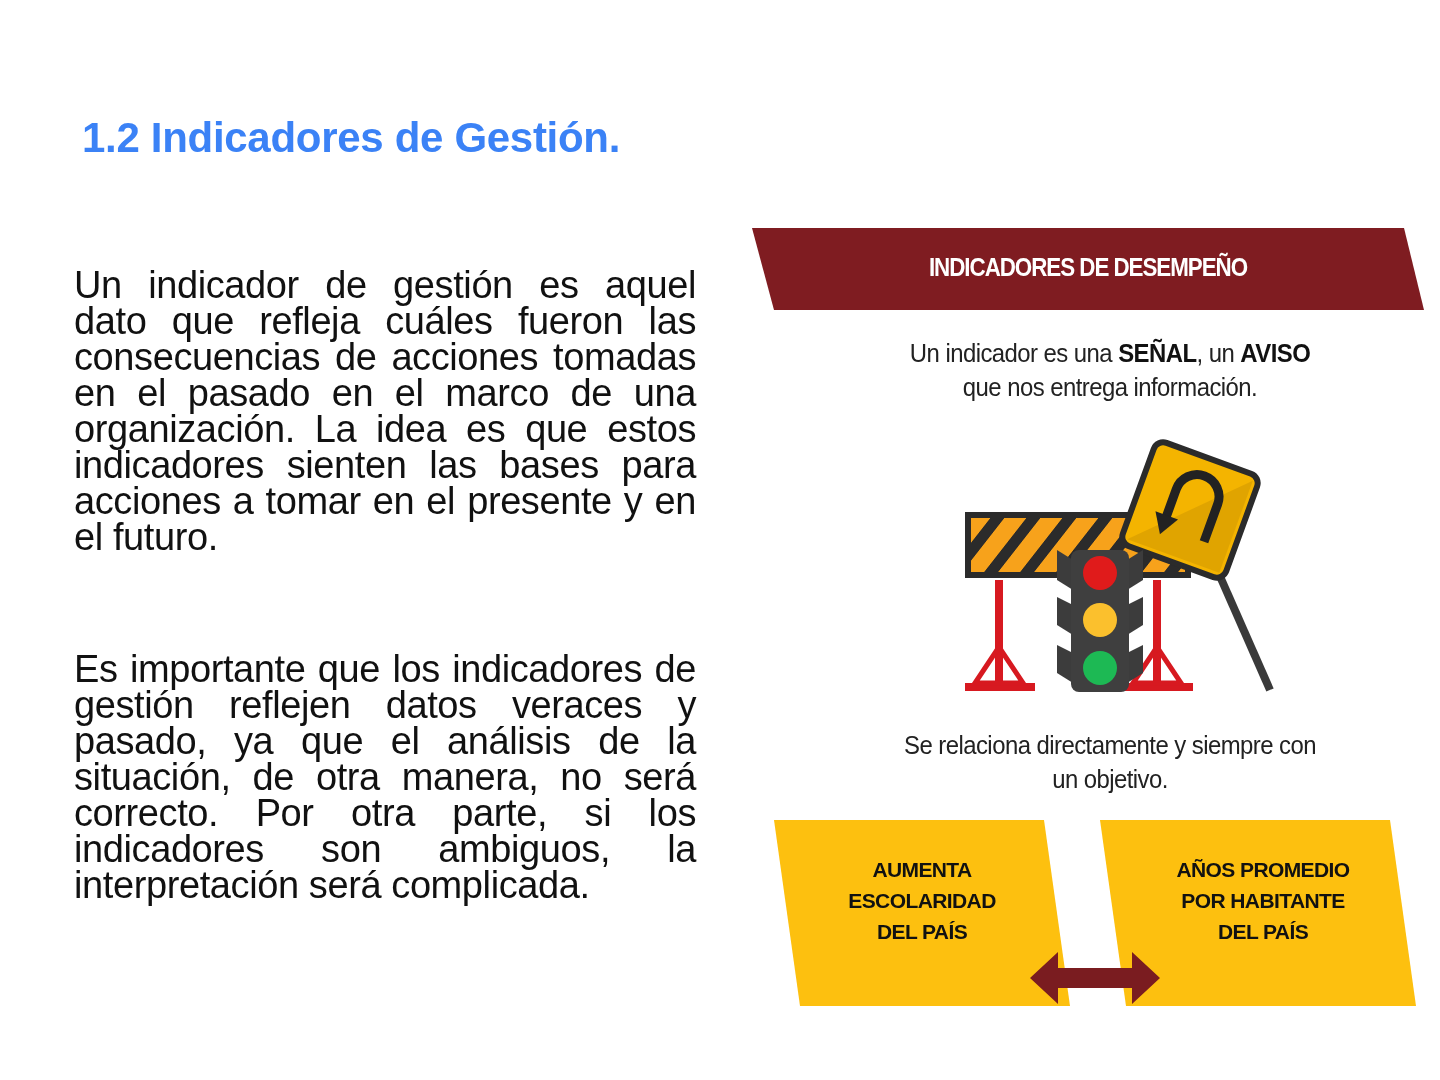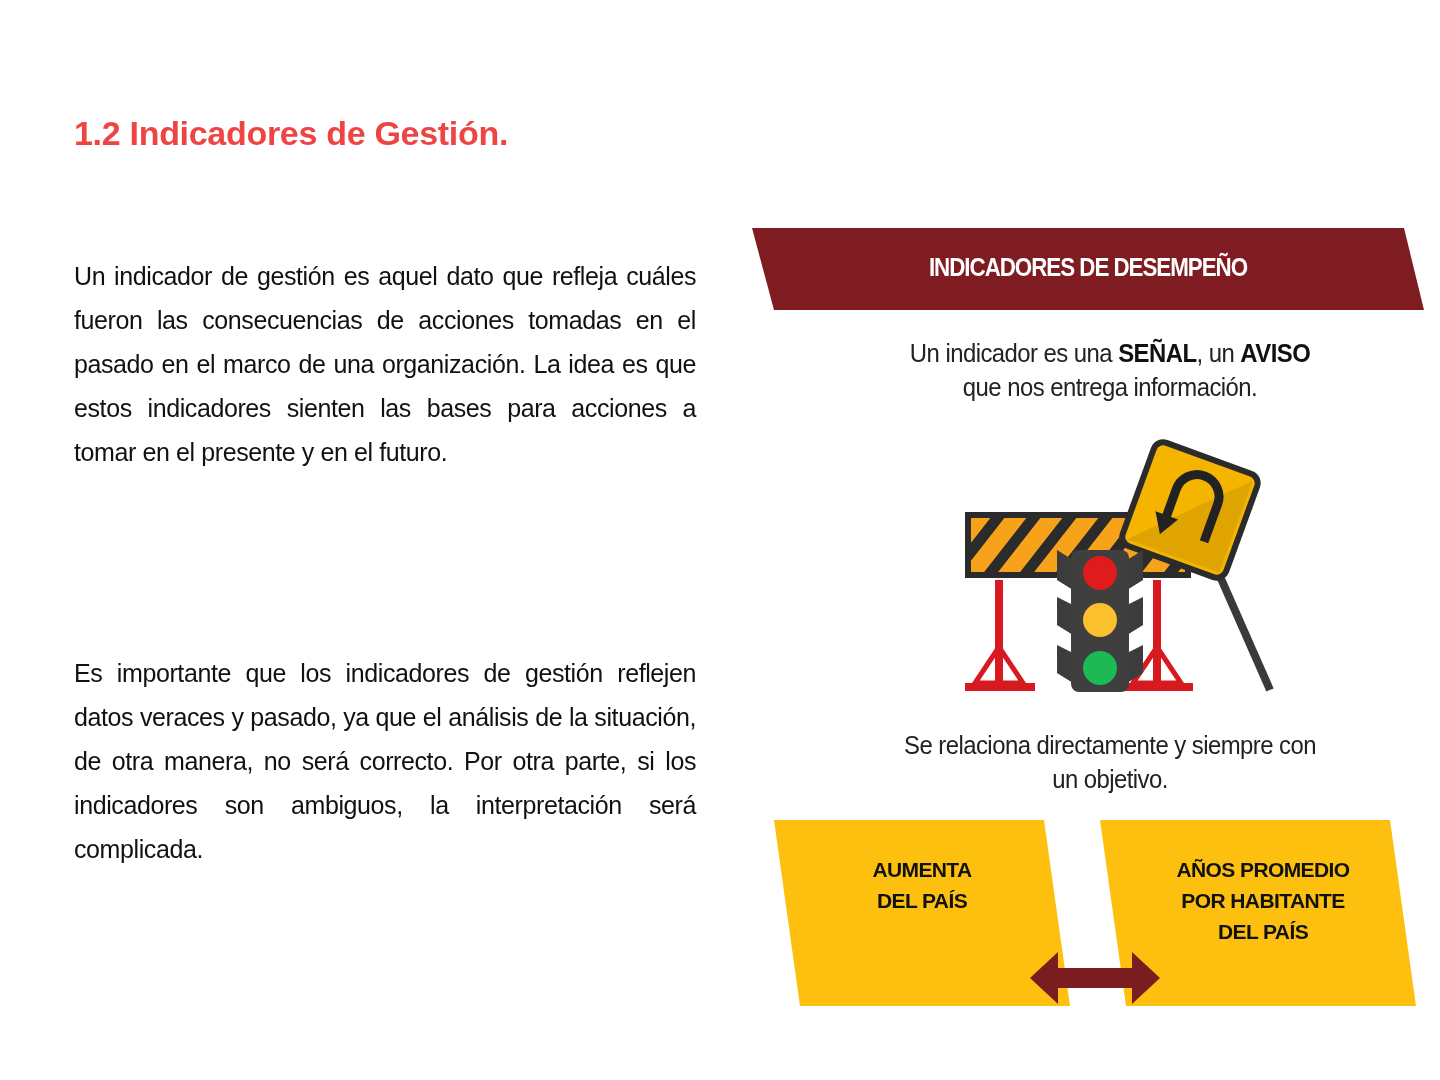--- a/index.html
+++ b/index.html
@@ -1,26 +1,26 @@
 <!DOCTYPE html>
 <html><head>
 <meta charset="utf-8">
 <style>
   html, body { margin: 0; padding: 0; }
   body {
     width: 1440px; height: 1080px; background: #ffffff; position: relative; overflow: hidden;
     font-family: "Liberation Sans", sans-serif; color: #111;
   }
   .title {
-    position: absolute; left: 74px; top: 114px;
-    font-size: 34px; font-weight: bold; color: #ef4444; letter-spacing: -0.3px;
+    position: absolute; left: 82px; top: 114px;
+    font-size: 42px; font-weight: bold; color: #3b82f6; letter-spacing: -0.3px;
   }
   .para {
     position: absolute; left: 74px; width: 622px;
-    font-size: 25px; line-height: 44px; text-align: justify; color: #111;
+    font-size: 38px; line-height: 36px; text-align: justify; color: #111;
     letter-spacing: -0.4px;
   }
   .para1 { top: 229px; }
   .para2 { top: 651px; }
 
   .banner {
     position: absolute; left: 752px; top: 228px; width: 672px; height: 104px;
   }
   .banner svg { position: absolute; left: 0; top: 0; }
   .banner-text {
@@ -120,20 +120,21 @@
   <span>Se relaciona directamente y siempre con</span><br>
   <span>un objetivo.</span>
 </div>
 
 <div class="box box-left">
   <svg width="296" height="186" viewBox="0 0 296 186">
     <polygon points="0,0 270,0 296,186 26,186" fill="#fdc00f"></polygon>
   </svg>
   <div class="box-text">
     <div>AUMENTA</div>
+    <div>ESCOLARIDAD</div>
     <div>DEL PAÍS</div>
   </div>
 </div>
 
 <div class="box box-right">
   <svg width="316" height="186" viewBox="0 0 316 186">
     <polygon points="0,0 290,0 316,186 26,186" fill="#fdc00f"></polygon>
   </svg>
   <div class="box-text" style="left:10px">
     <div>AÑOS PROMEDIO</div>

